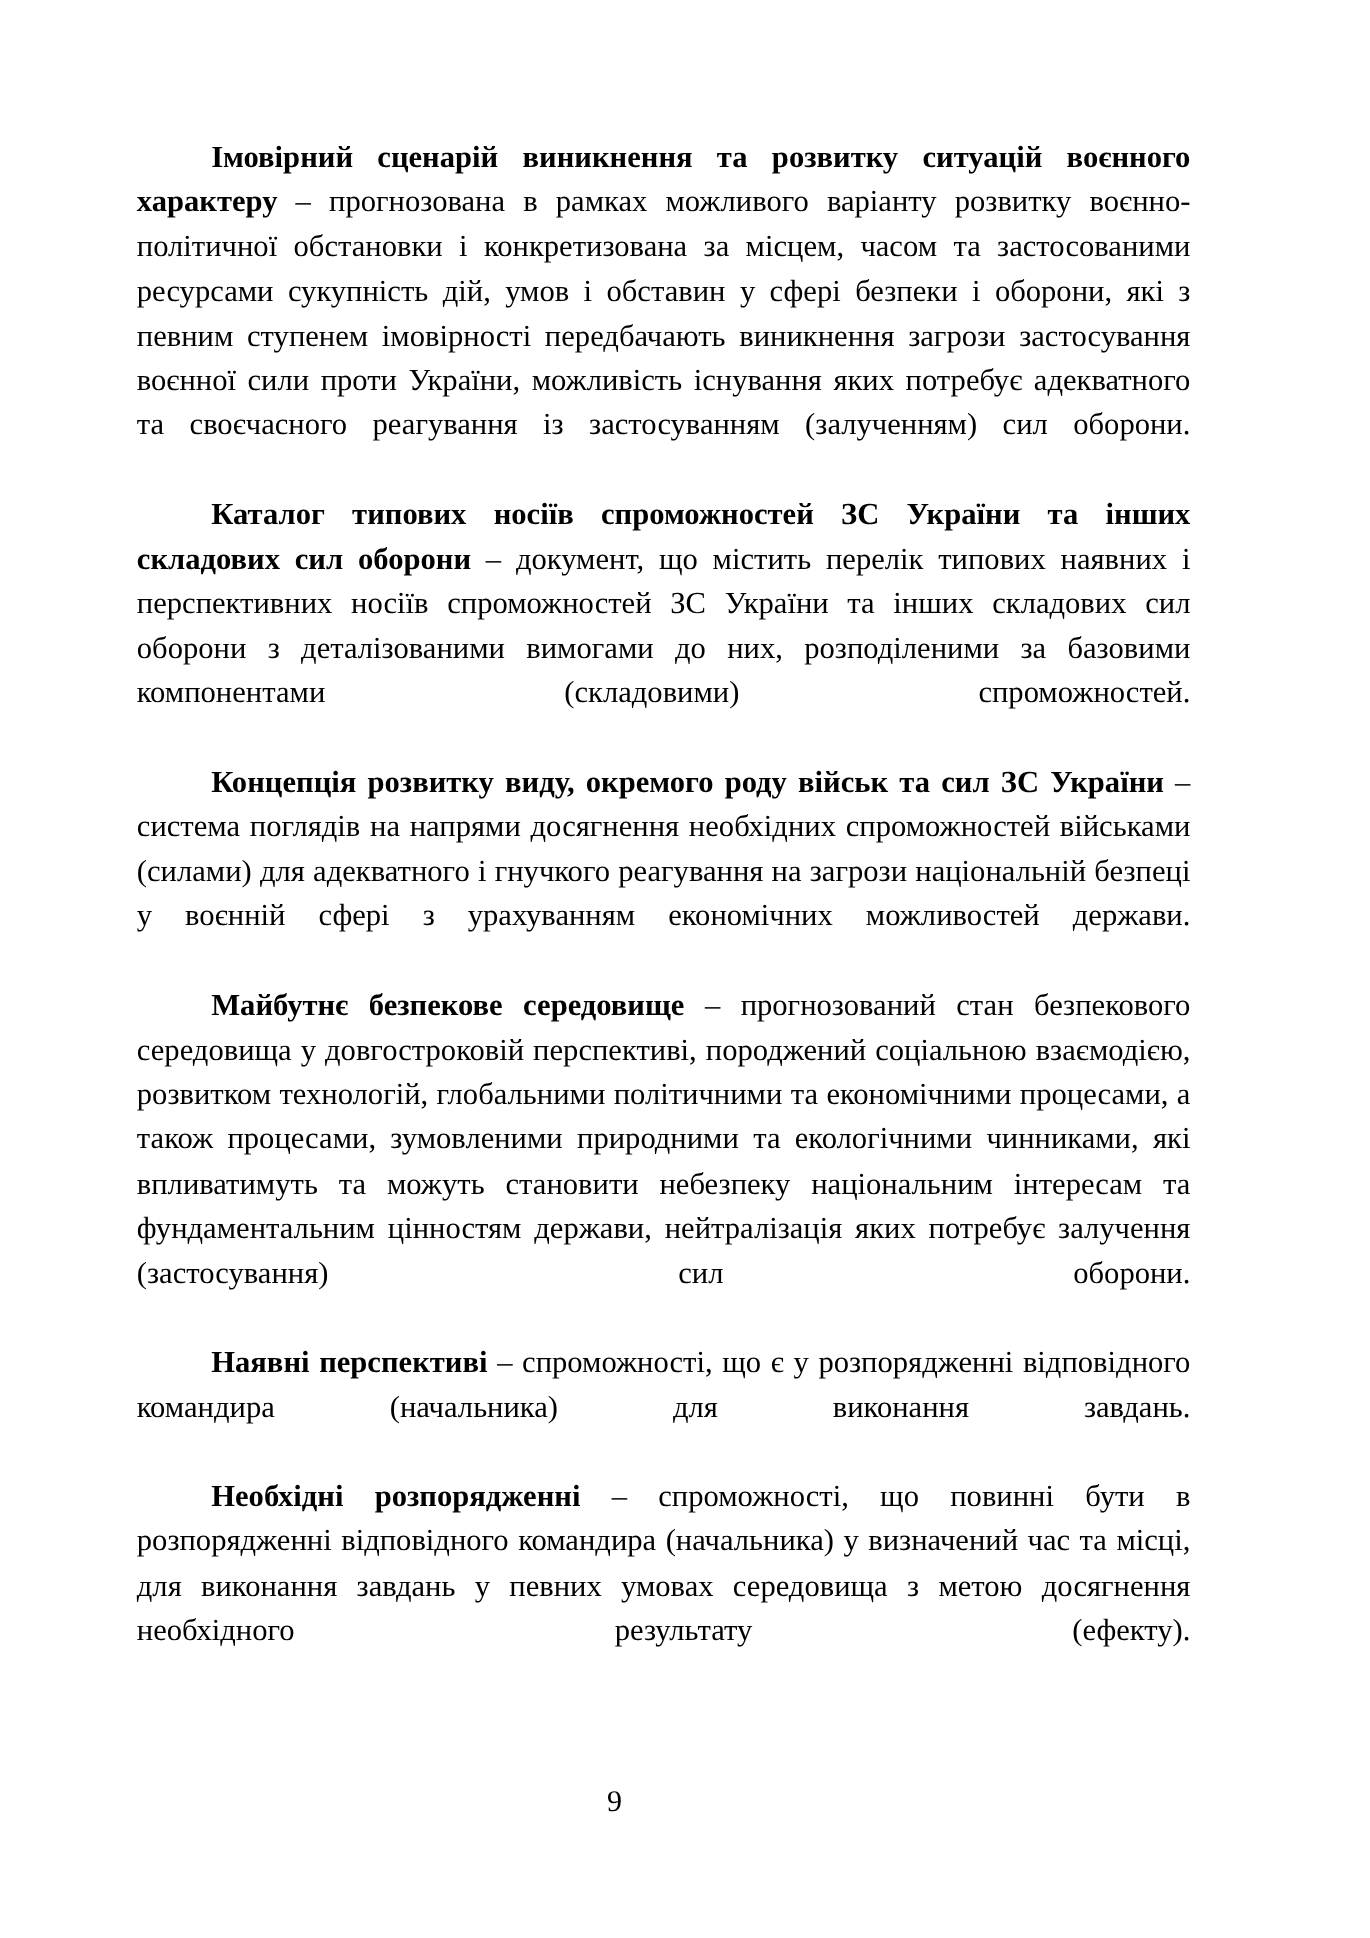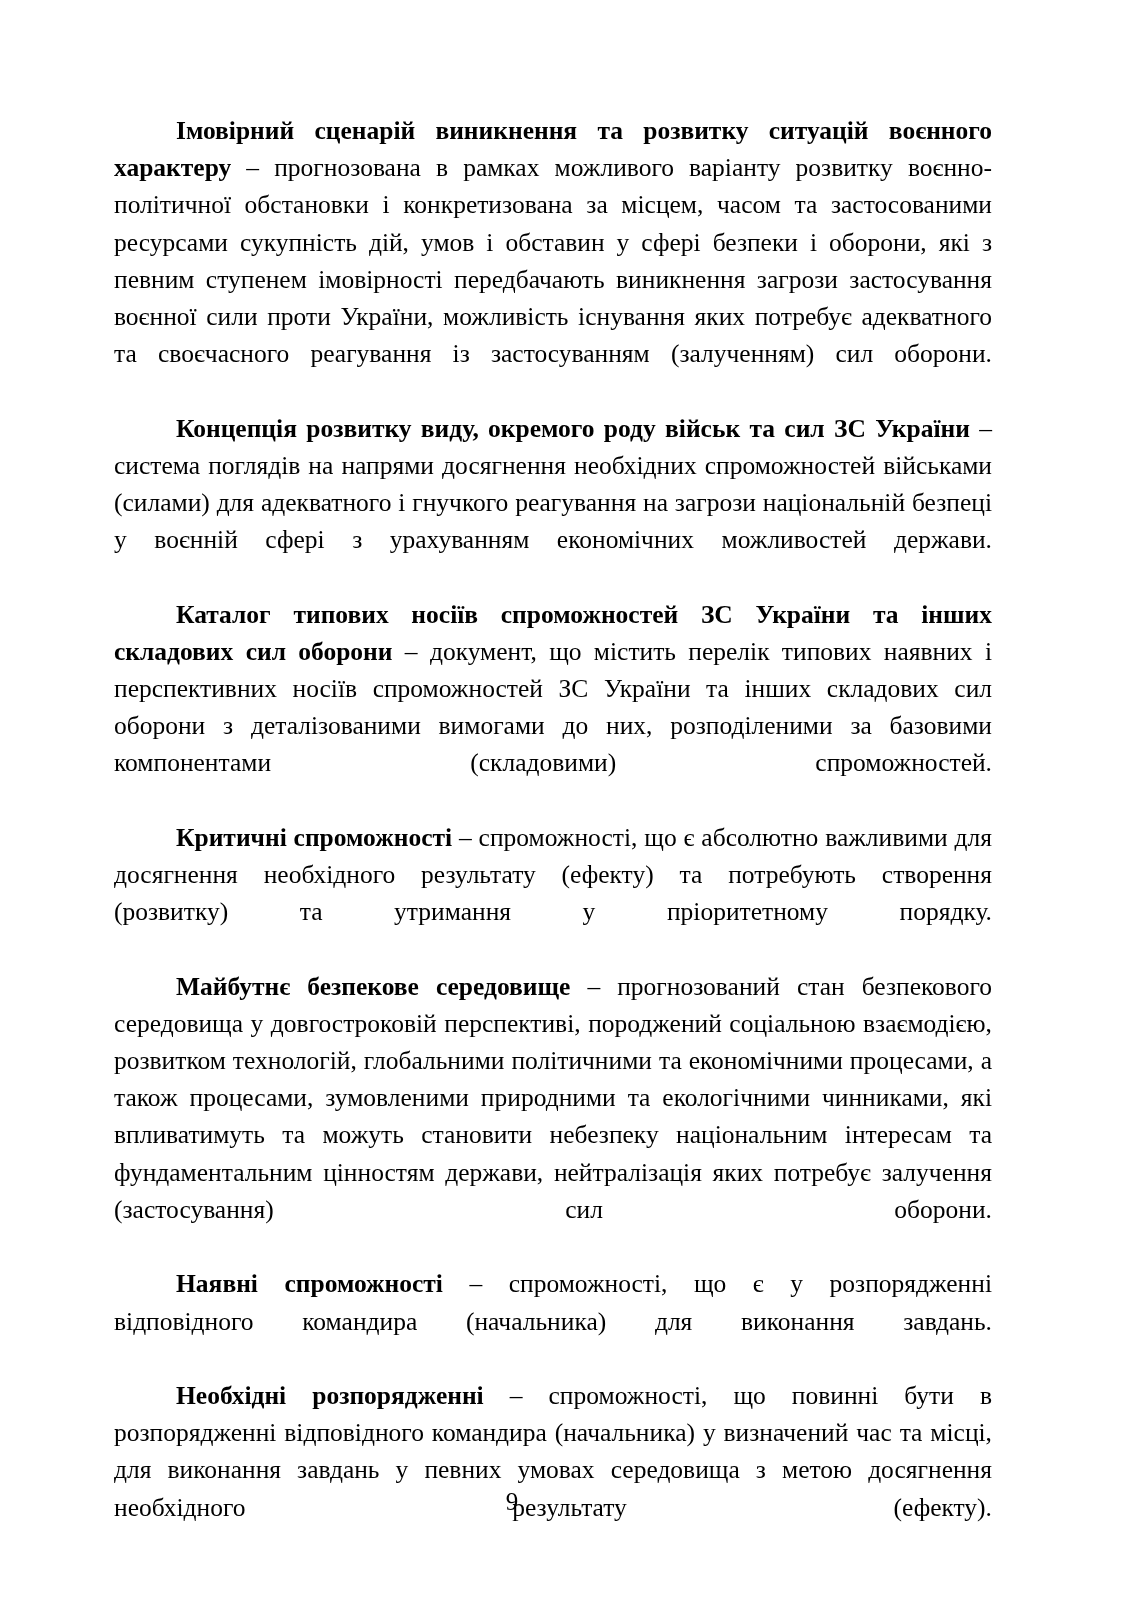--- a/index.html
+++ b/index.html
@@ -65,38 +65,35 @@
 
 <div class="page">
 
   <div class="content">
 
     <p class="para">
       <span class="term">Імовірний сценарій виникнення та розвитку ситуацій воєнного характеру</span><span> – прогнозована в рамках можливого варіанту розвитку воєнно-політичної обстановки і конкретизована за місцем, часом та застосованими ресурсами сукупність дій, умов і обставин у сфері безпеки і оборони, які з певним ступенем імовірності передбачають виникнення загрози застосування воєнної сили проти України, можливість існування яких потребує адекватного та своєчасного реагування із застосуванням (залученням) сил оборони.</span>
     </p>
 
     <p class="para">
-      <span class="term">Концепція розвитку виду, окремого роду військ та сил ЗС України</span><span> – система поглядів на напрями досягнення необхідних спроможностей військами (силами) для адекватного і гнучкого реагування на загрози національній безпеці у воєнній сфері з урахуванням економічних можливостей держави.</span>
-    </p>
-
-    <p class="para">
       <span class="term">Каталог типових носіїв спроможностей ЗС України та інших складових сил оборони</span><span> – документ, що містить перелік типових наявних і перспективних носіїв спроможностей ЗС України та інших складових сил оборони з деталізованими вимогами до них, розподіленими за базовими компонентами (складовими) спроможностей.</span>
     </p>
 
     <p class="para">
-      <span class="term">Критичні спроможності</span><span> – спроможності, що є абсолютно важливими для досягнення необхідного результату (ефекту) та потребують створення (розвитку) та утримання у пріоритетному порядку.</span>
+      <span class="term">Концепція розвитку виду, окремого роду військ та сил ЗС України</span><span> – система поглядів на напрями досягнення необхідних спроможностей військами (силами) для адекватного і гнучкого реагування на загрози національній безпеці у воєнній сфері з урахуванням економічних можливостей держави.</span>
     </p>
+
 
     <p class="para">
       <span class="term">Майбутнє безпекове середовище</span><span> – прогнозований стан безпекового середовища у довгостроковій перспективі, породжений соціальною взаємодією, розвитком технологій, глобальними політичними та економічними процесами, а також процесами, зумовленими природними та екологічними чинниками, які впливатимуть та можуть становити небезпеку національним інтересам та фундаментальним цінностям держави, нейтралізація яких потребує залучення (застосування) сил оборони.</span>
     </p>
 
 
     <p class="para">
-      <span class="term">Наявні спроможності</span><span> – спроможності, що є у розпорядженні відповідного командира (начальника) для виконання завдань.</span>
+      <span class="term">Наявні перспективі</span><span> – спроможності, що є у розпорядженні відповідного командира (начальника) для виконання завдань.</span>
     </p>
 
     <p class="para">
       <span class="term">Необхідні розпорядженні</span><span> – спроможності, що повинні бути в розпорядженні відповідного командира (начальника) у визначений час та місці, для виконання завдань у певних умовах середовища з метою досягнення необхідного результату (ефекту).</span>
     </p>
 
   </div>
 
   <div class="page-number">9</div>
 

